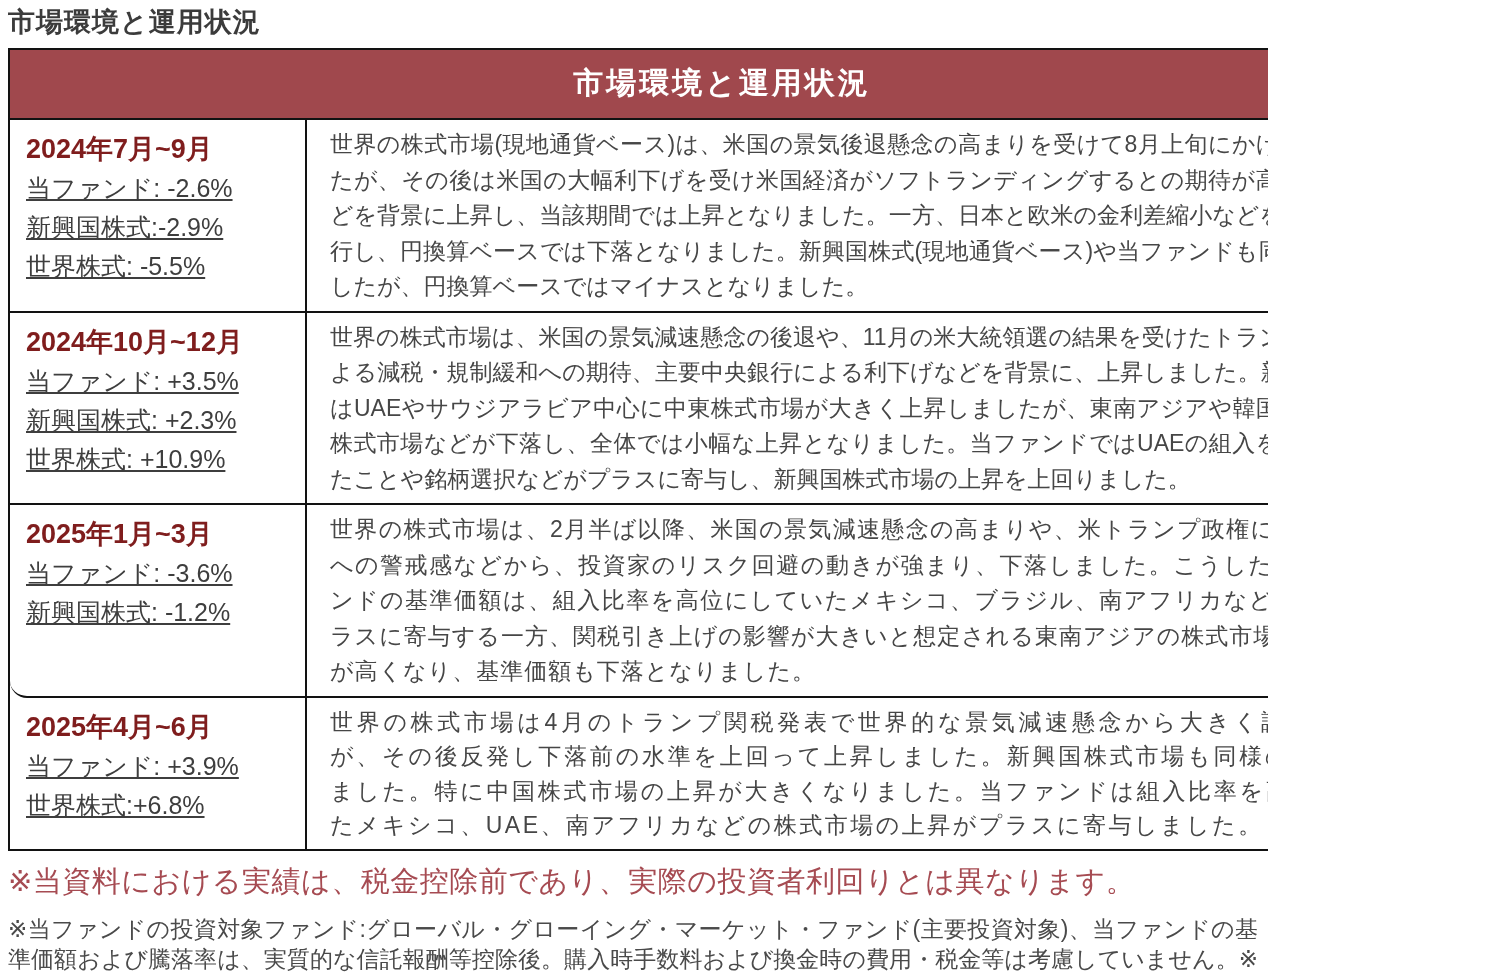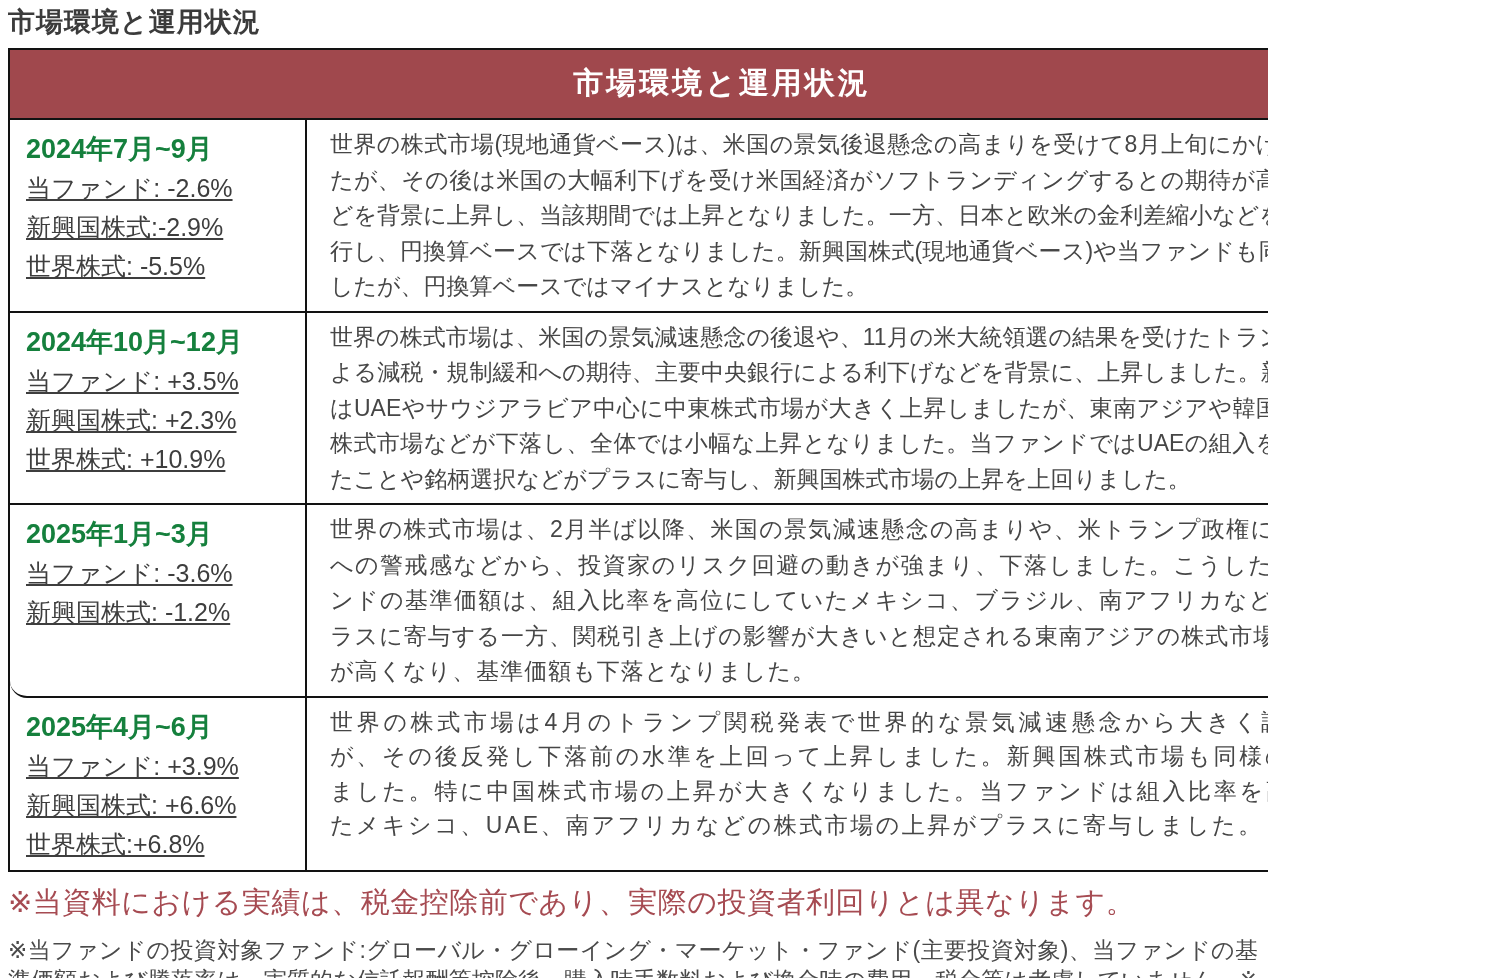--- a/index.html
+++ b/index.html
@@ -51,21 +51,21 @@
     padding: 9px 6px 6px 16px;
   }
   .cell-right {
     flex: 1 1 auto;
     padding: 7px 12px 6px 23px;
   }
 
   .period {
     font-size: 27px;
     font-weight: 700;
-    color: #15803d;
+    color: #7f1d1d;
     line-height: 40px;
   }
   .stat {
     font-size: 25px;
     color: #3e3e3e;
     line-height: 39px;
     white-space: nowrap;
     text-decoration: underline;
   }
 
@@ -136,21 +136,20 @@
       </div>
       <div class="cell-right">
         <p class="desc">世界の株式市場は、2月半ば以降、米国の景気減速懸念の高まりや、米トランプ政権による関税政策への警戒感などから、投資家のリスク回避の動きが強まり、下落しました。こうしたなか、当ファンドの基準価額は、組入比率を高位にしていたメキシコ、ブラジル、南アフリカなどの上昇が、プラスに寄与する一方、関税引き上げの影響が大きいと想定される東南アジアの株式市場中心に下落率が高くなり、基準価額も下落となりました。</p>
       </div>
     </div>
 
     <div class="table-row row-4">
       <div class="cell-left">
         <div class="period">2025年4月~6月</div>
         <div class="stat">当ファンド: +3.9%</div>
-        <div class="stat">新興国株式: +6.6%</div>
         <div class="stat">世界株式:+6.8%</div>
       </div>
       <div class="cell-right">
         <p class="desc">世界の株式市場は4月のトランプ関税発表で世界的な景気減速懸念から大きく調整しましたが、その後反発し下落前の水準を上回って上昇しました。新興国株式市場も同様の動きとなりました。特に中国株式市場の上昇が大きくなりました。当ファンドは組入比率を高位にしていたメキシコ、UAE、南アフリカなどの株式市場の上昇がプラスに寄与しました。</p>
       </div>
     </div>
 
   </div>
 
   <p class="note-red">※当資料における実績は、税金控除前であり、実際の投資者利回りとは異なります。</p>

